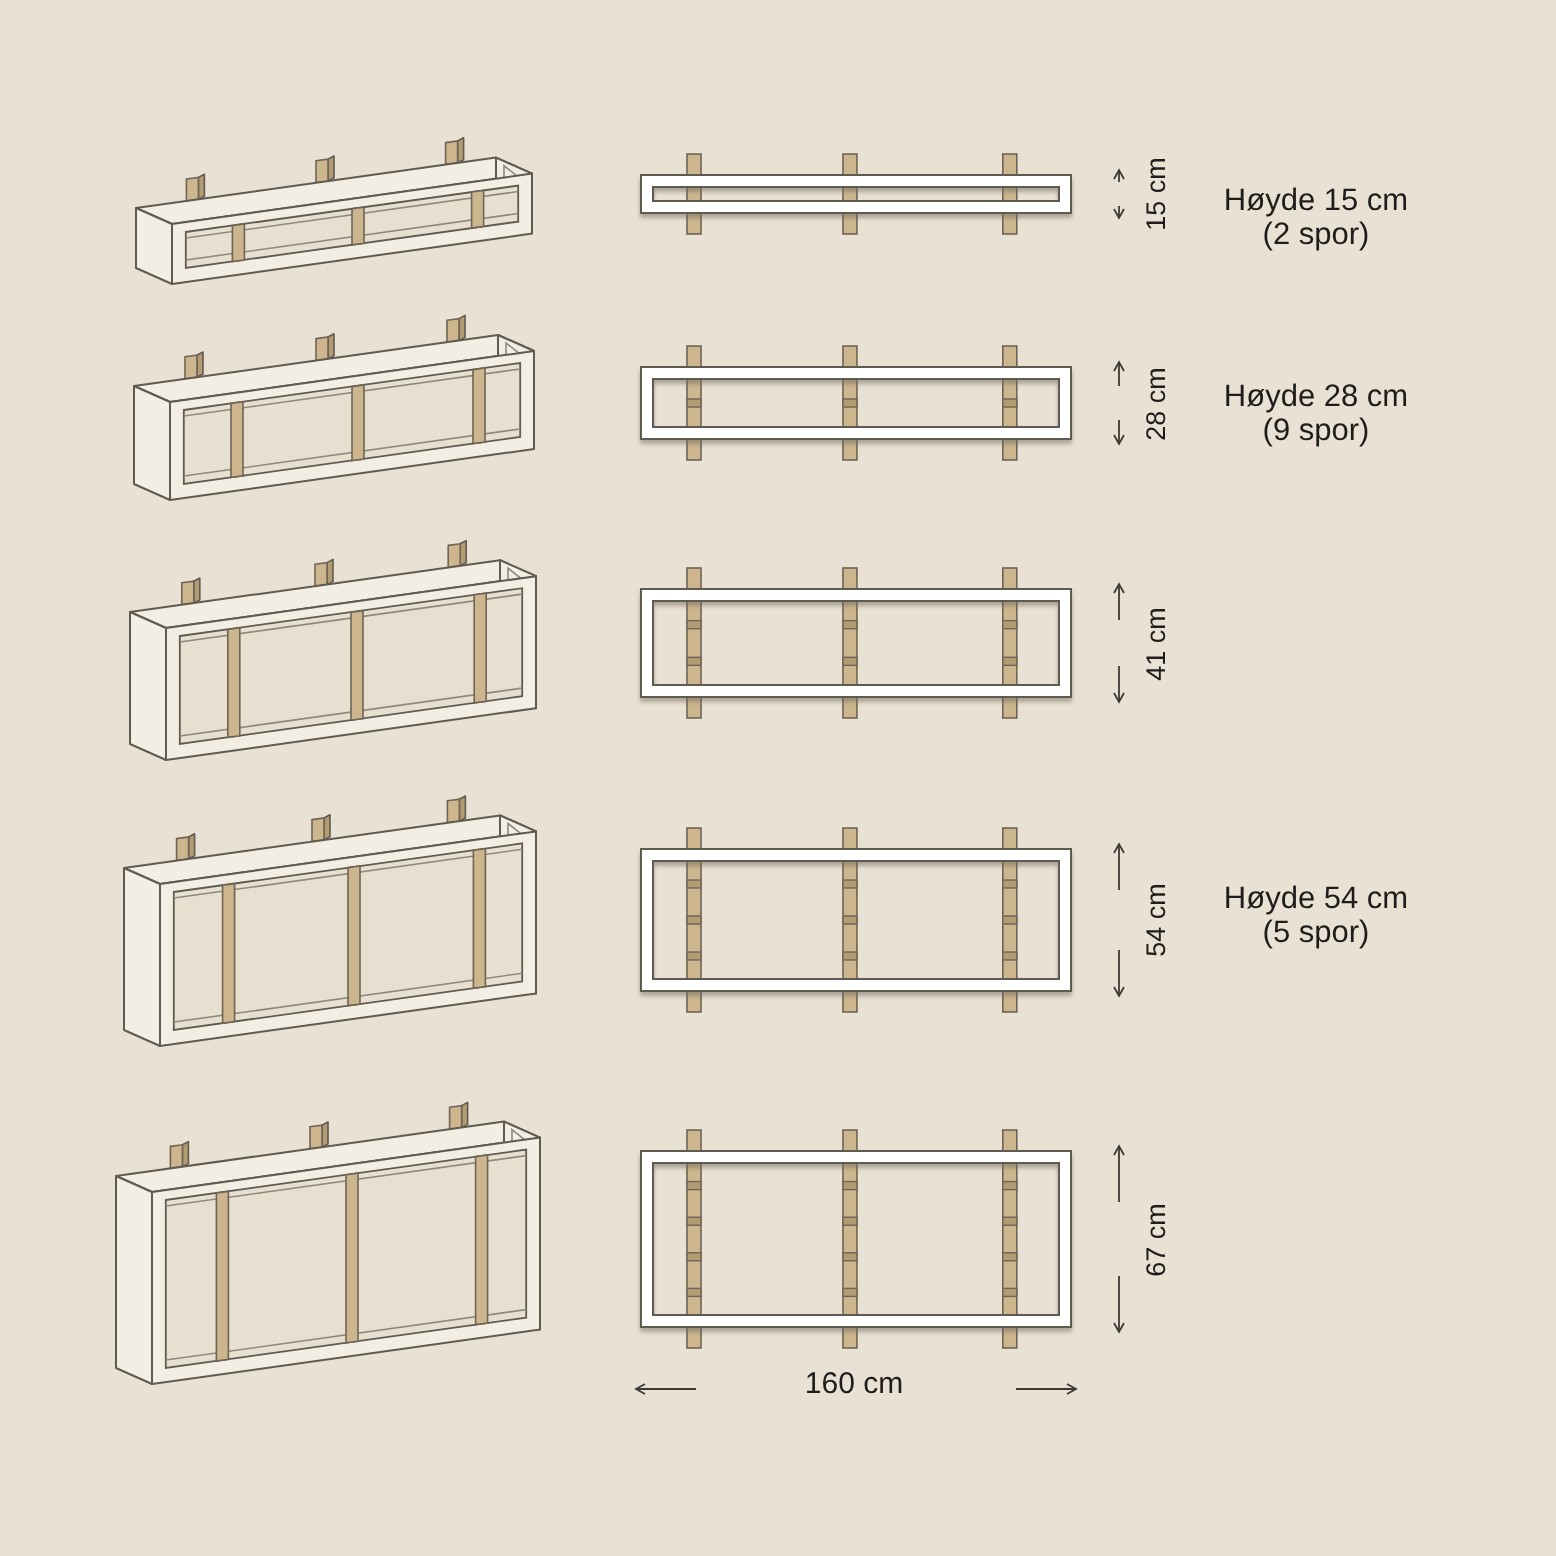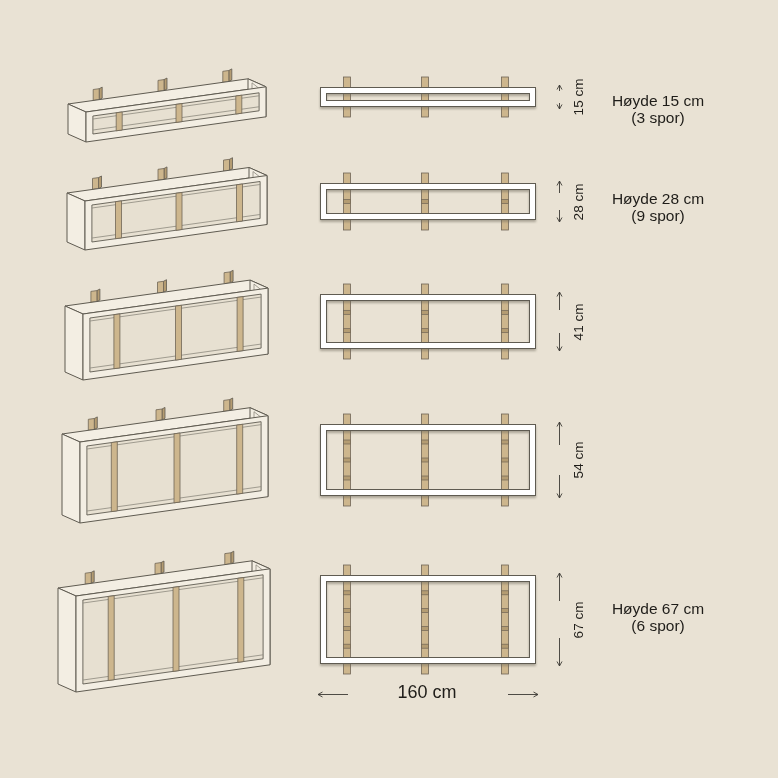--- a/index.html
+++ b/index.html
@@ -10,21 +10,21 @@
     position:absolute;left:592px;width:132px;text-align:center;
     font-size:15.5px;line-height:17px;font-weight:500;
     transform:translateY(-50%);
   }
   .unit-label span{display:block;}
   .vlabel{
     position:absolute;font-size:13.5px;font-weight:500;white-space:nowrap;
     transform:translate(-50%,-50%) rotate(-90deg);
   }
   .hdim-label{
-    position:absolute;font-size:18px;font-weight:500;white-space:nowrap;
+    position:absolute;font-size:15px;font-weight:500;white-space:nowrap;
     transform:translate(-50%,-50%);
   }
 </style>
 </head>
 <body style="background: rgb(233, 226, 212);">
 
 <div class="canvas" style="background: rgb(233, 226, 212);">
   <svg id="scene" width="778" height="778" viewBox="0 0 778 778">
       <g>
         <polygon points="99.2,88.7 102.2,87.1 102.2,98.1 99.2,99.7" fill="#b49c72" stroke="#5f5b51" stroke-width="0.8" stroke-linejoin="round"></polygon>
@@ -234,29 +234,29 @@
       <g>
         <line x1="318" y1="694.5" x2="348" y2="694.5" stroke="#3c3a34" stroke-width="0.9" fill="none"></line>
         <polyline points="322.5,692.0 318.0,694.5 322.5,697.0" stroke="#3c3a34" stroke-width="0.9" fill="none"></polyline>
         <line x1="508" y1="694.5" x2="538" y2="694.5" stroke="#3c3a34" stroke-width="0.9" fill="none"></line>
         <polyline points="533.5,692.0 538.0,694.5 533.5,697.0" stroke="#3c3a34" stroke-width="0.9" fill="none"></polyline>
       </g>
     </svg>
 
   <div class="unit-label" id="lbl-0" style="color: rgb(31, 29, 25); top: 109px;">
     <span>Høyde 15 cm</span>
-    <span>(3 spor)</span>
+    <span>(2 spor)</span>
   </div>
   <div class="unit-label" id="lbl-1" style="color: rgb(31, 29, 25); top: 206.5px;">
     <span>Høyde 28 cm</span>
     <span>(9 spor)</span>
   </div>
-  <div class="unit-label" id="lbl-4" style="color: rgb(31, 29, 25); top: 616.5px;">
-    <span>Høyde 67 cm</span>
-    <span>(6 spor)</span>
+  <div class="unit-label" id="lbl-3" style="color: rgb(31, 29, 25); top: 458px;">
+    <span>Høyde 54 cm</span>
+    <span>(5 spor)</span>
   </div>
 
   <span class="vlabel" id="vlbl-0" style="color: rgb(31, 29, 25); left: 578px; top: 97px;">15 cm</span>
   <span class="vlabel" id="vlbl-1" style="color: rgb(31, 29, 25); left: 578px; top: 201.5px;">28 cm</span>
   <span class="vlabel" id="vlbl-2" style="color: rgb(31, 29, 25); left: 578px; top: 321.5px;">41 cm</span>
   <span class="vlabel" id="vlbl-3" style="color: rgb(31, 29, 25); left: 578px; top: 460px;">54 cm</span>
   <span class="vlabel" id="vlbl-4" style="color: rgb(31, 29, 25); left: 578px; top: 619.5px;">67 cm</span>
 
   <span class="hdim-label" id="hlbl" style="left: 427px; top: 692px; color: rgb(31, 29, 25);">160 cm</span>
 </div>

